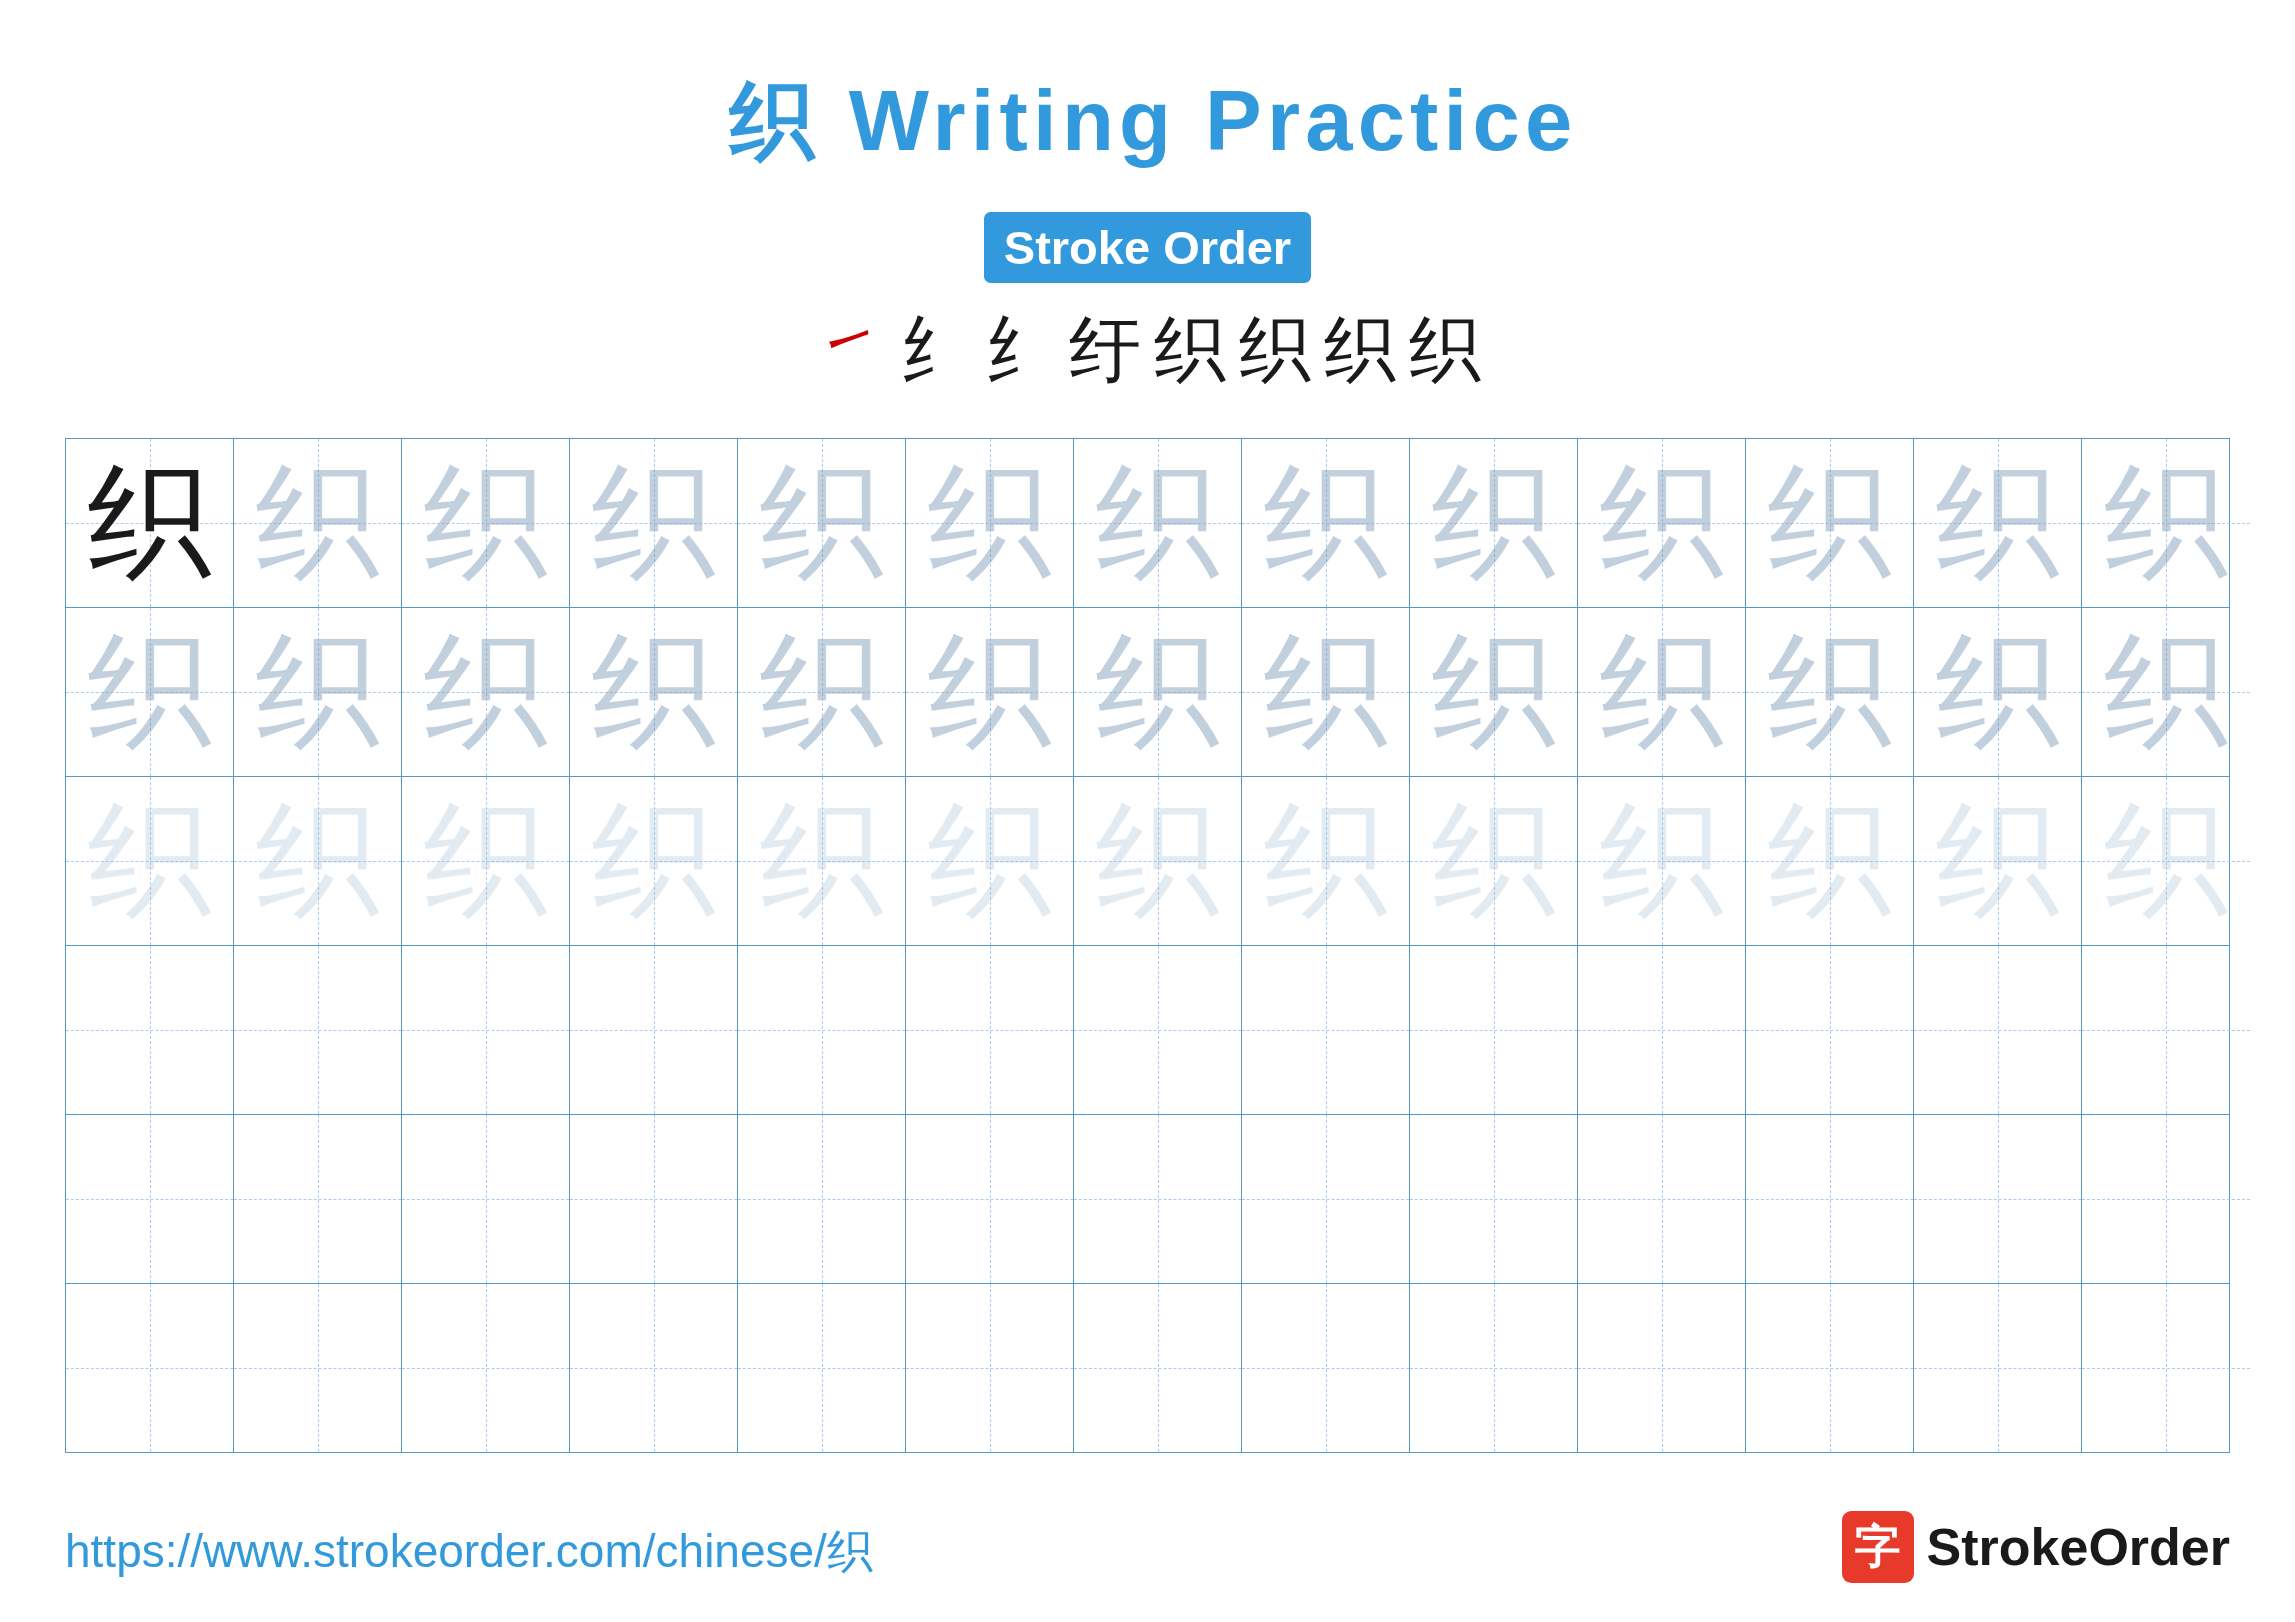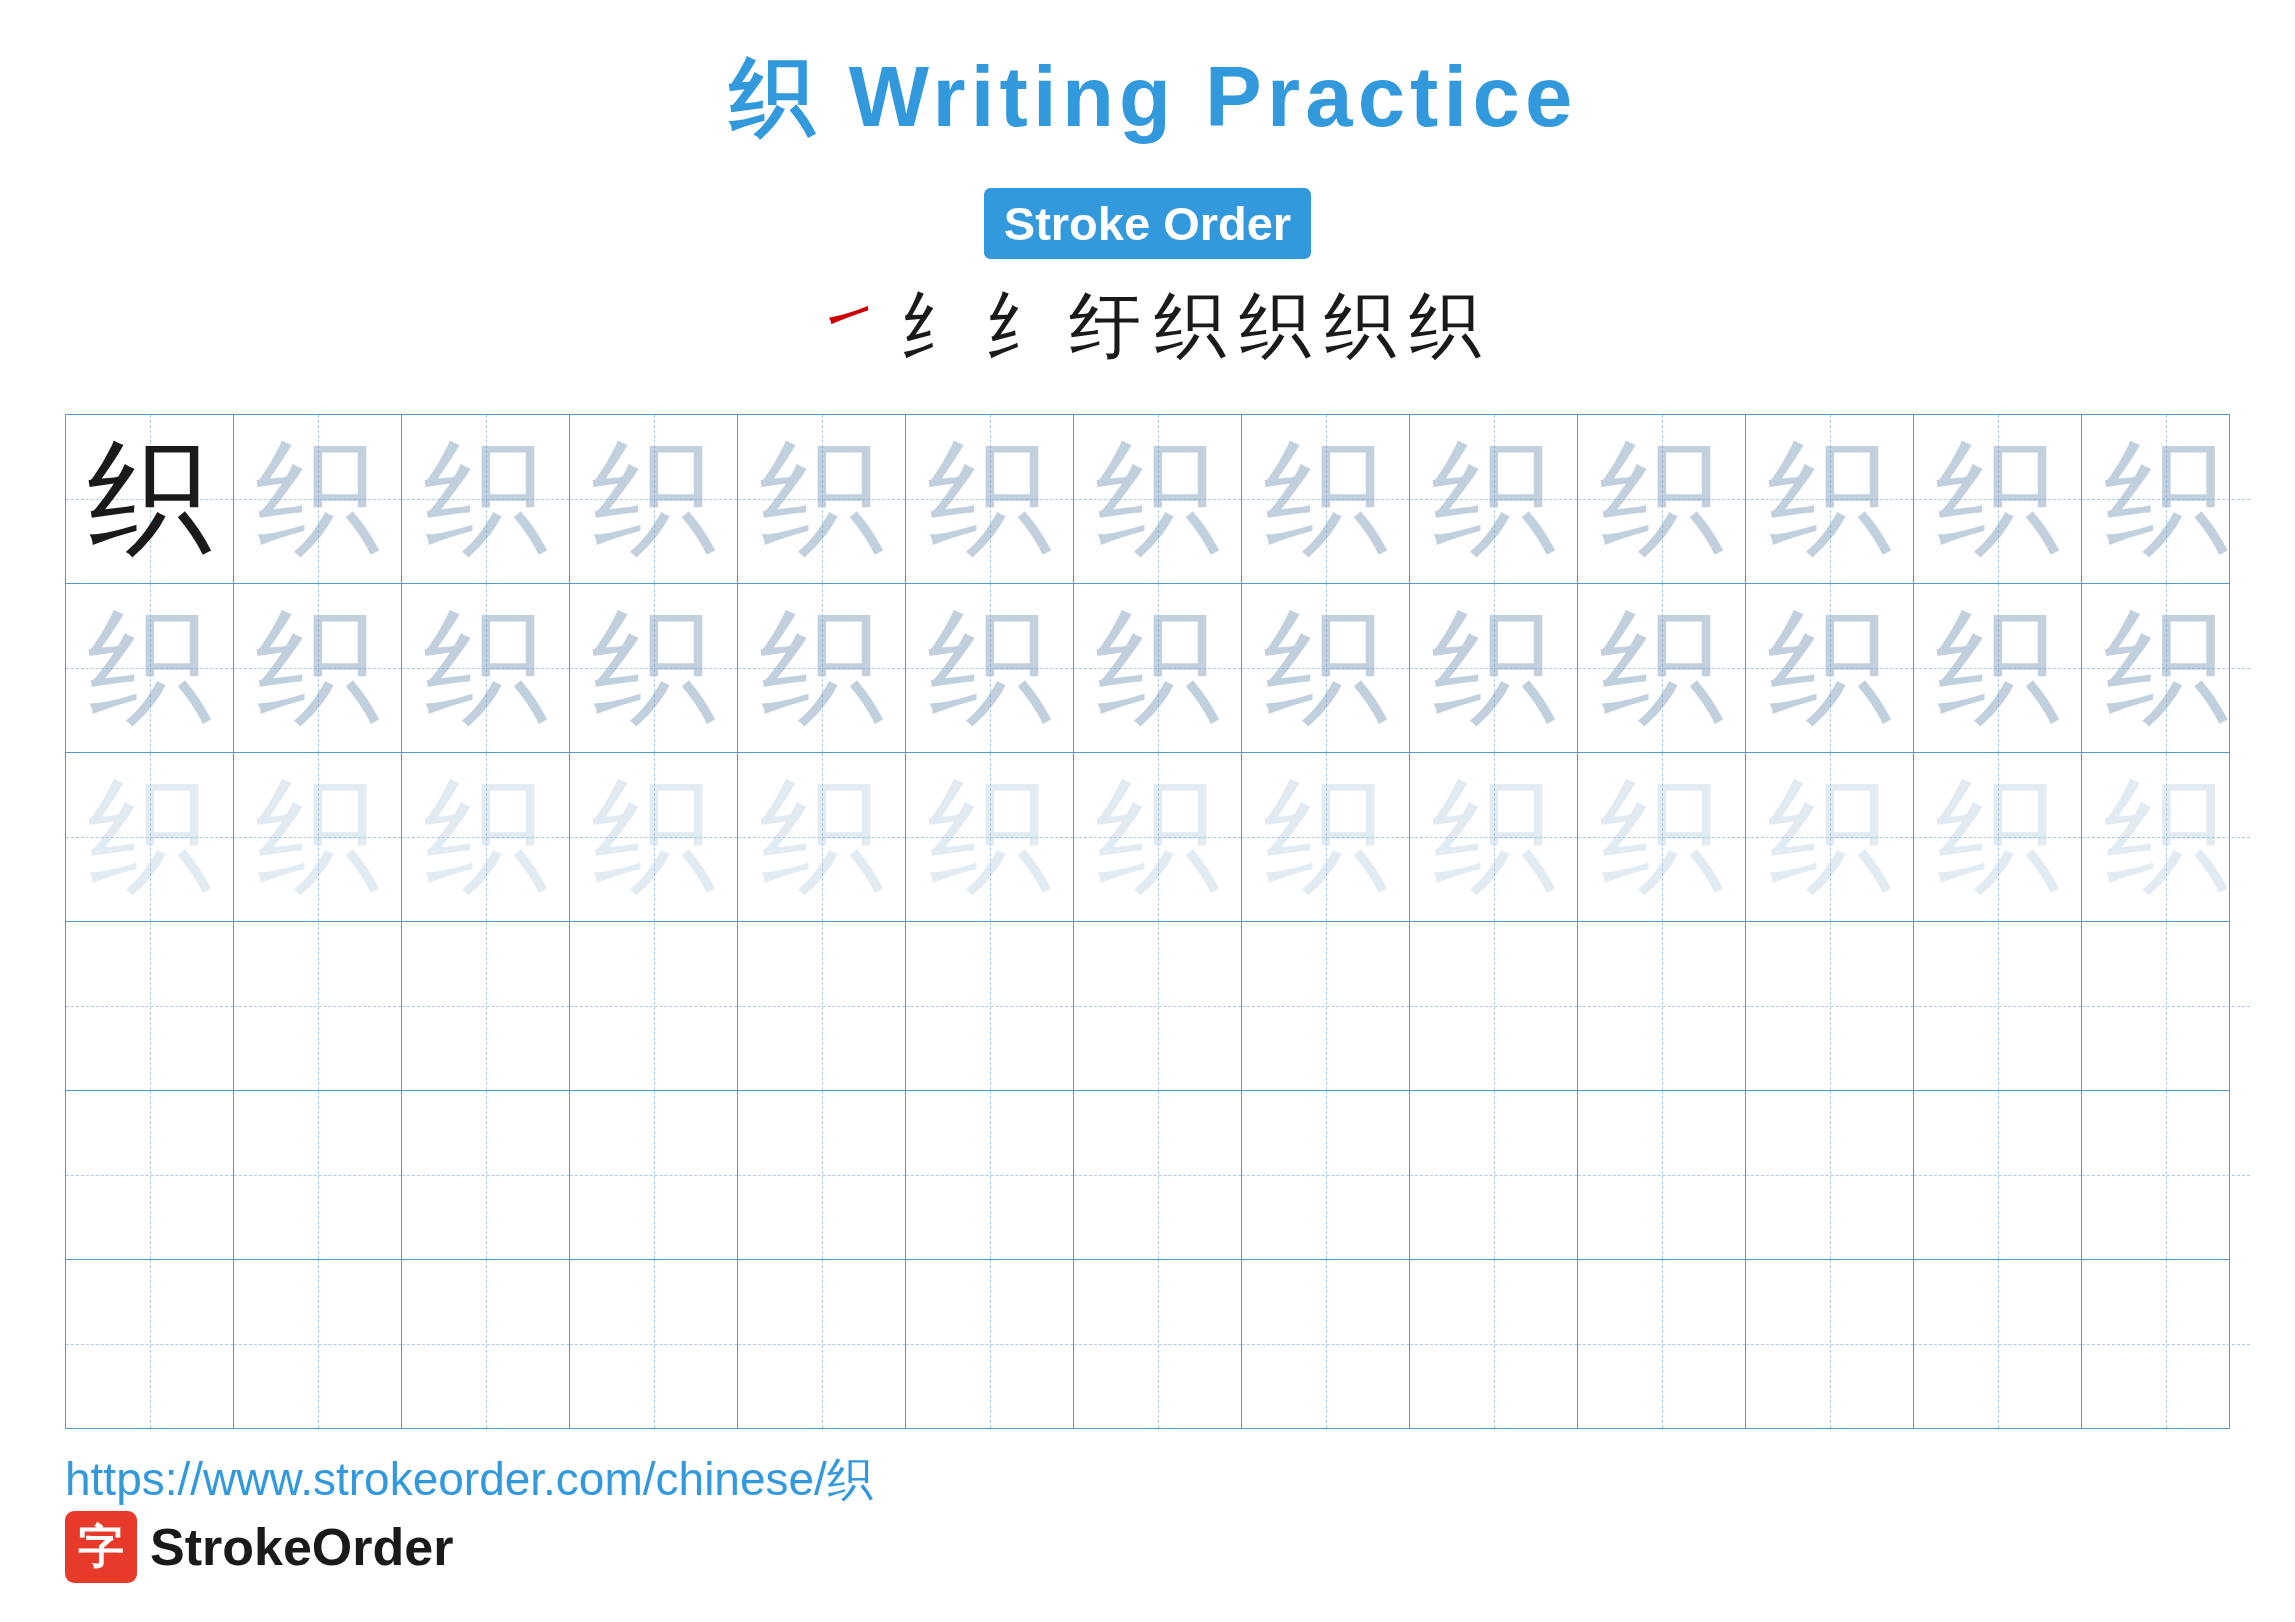--- a/index.html
+++ b/index.html
@@ -9,21 +9,21 @@
       height: 1622px;
       background: #ffffff;
       font-family: serif;
       position: relative;
       overflow: hidden;
     }
 
     
     .title {
       text-align: center;
-      padding-top: 40px;
+      padding-top: 64px;
       font-size: 85px;
       font-weight: bold;
       color: #3399dd;
       font-family: Arial, sans-serif;
       letter-spacing: 5.2px;
       margin-left: 12px;
     }
 
     
     .stroke-order-row {
@@ -136,23 +136,22 @@
       font-family: "SimSun", "STSong", serif;
     }
 
     
     .footer {
       position: absolute;
       bottom: 39px;
       left: 65px;
       right: 65px;
       display: flex;
-      align-items: flex-start;
+      align-items: flex-end;
       justify-content: space-between;
-      flex-direction: column;
     }
 
     .footer-url {
       color: #3399dd;
       font-size: 46px;
       font-family: Arial, sans-serif;
     }
 
     .footer-brand {
       display: flex;

